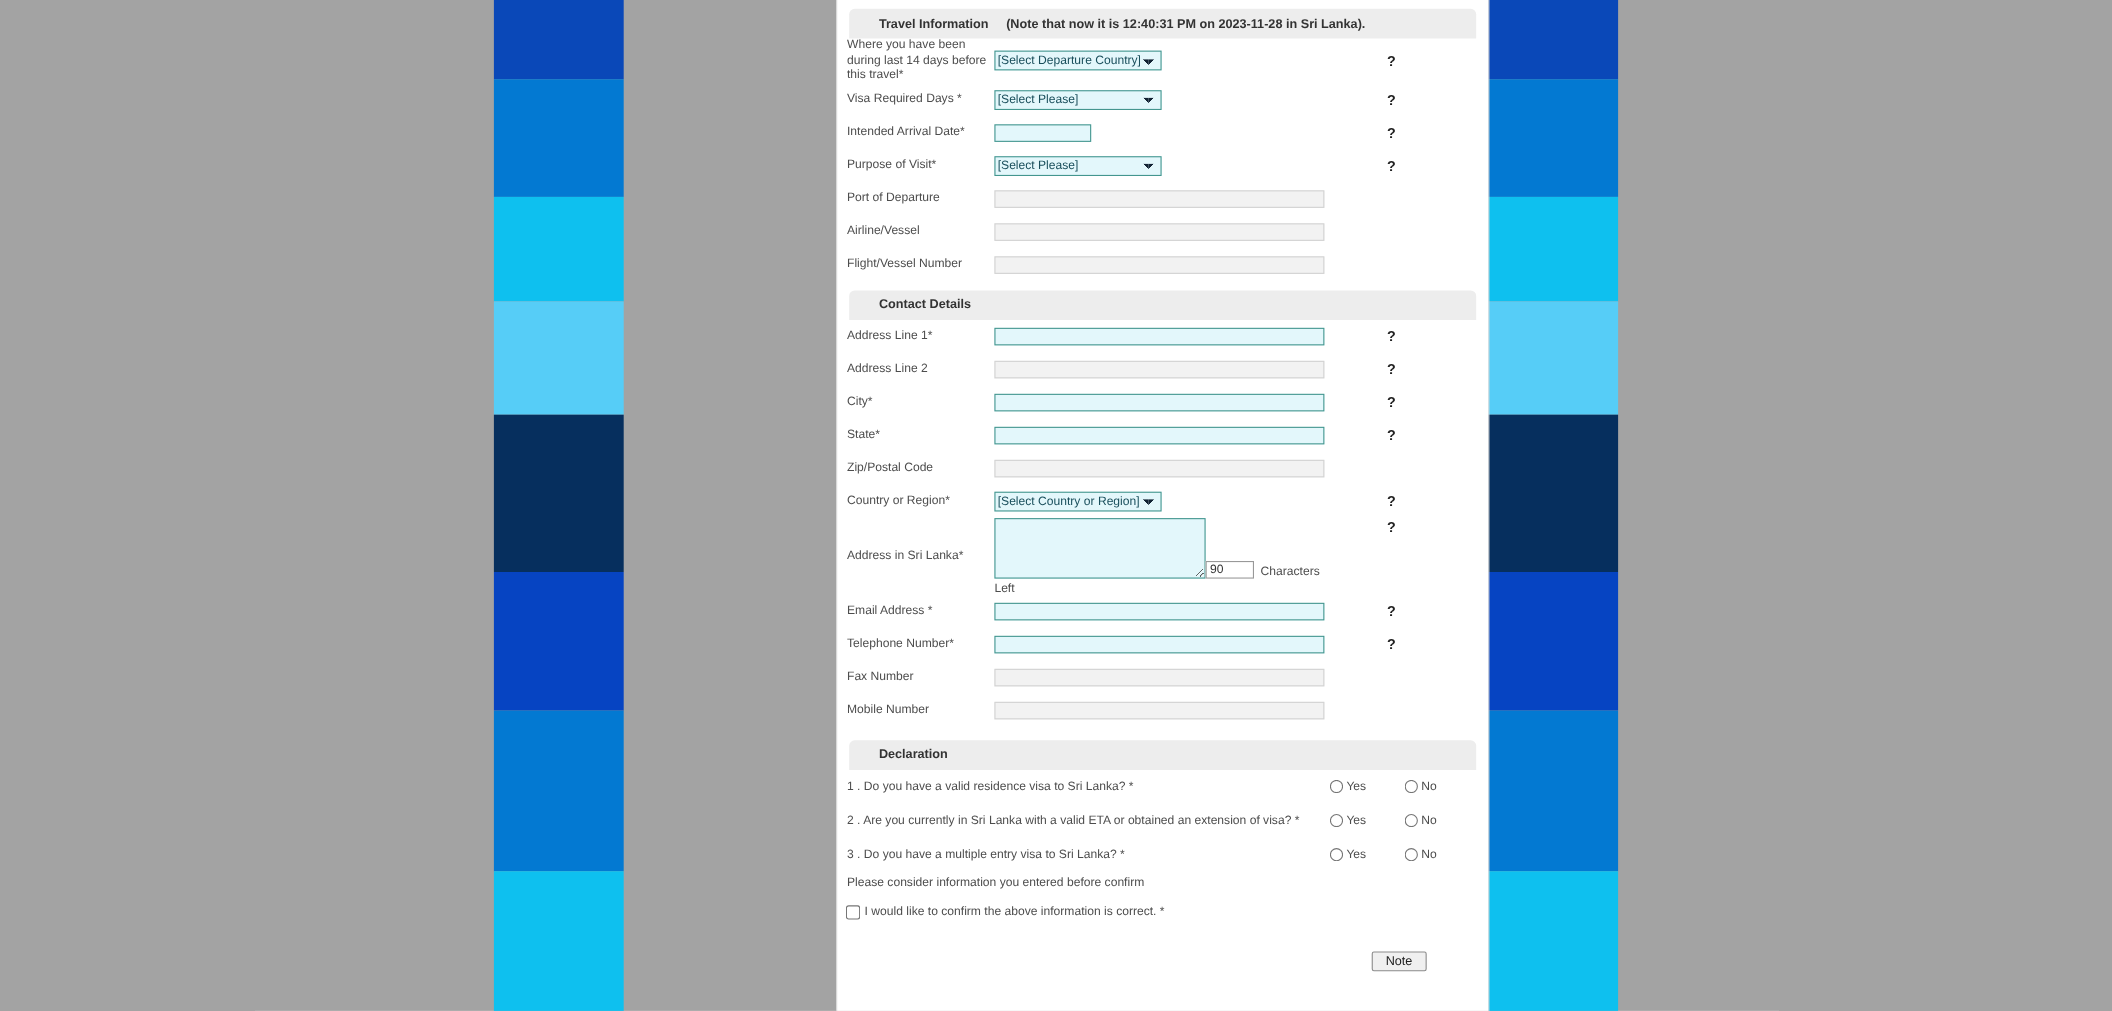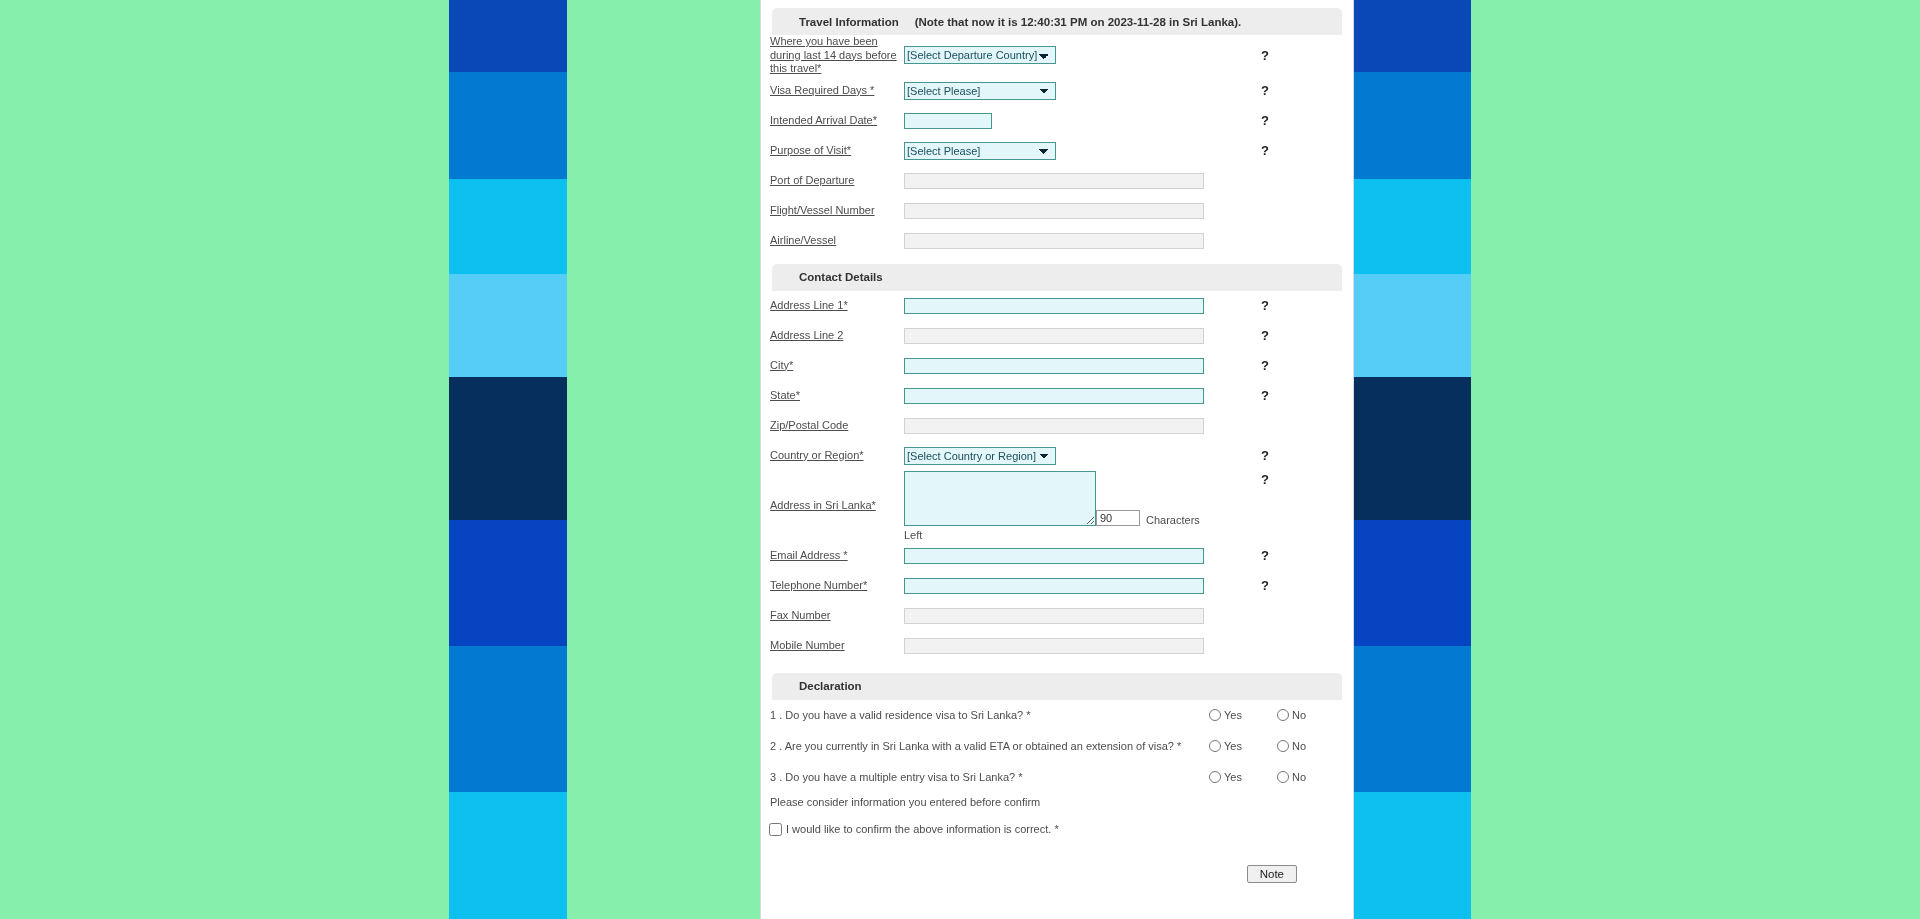--- a/index.html
+++ b/index.html
@@ -6,21 +6,21 @@
   html, body {
     margin: 0; padding: 0;
     width: 1920px; height: 919px;
     background: #ffffff;
     font-family: "Liberation Sans", sans-serif;
     overflow: hidden;
   }
   #page {
     position: relative;
     width: 1920px; height: 919px;
-    background: #86efac;
+    background: #a3a3a3;
   }
 
   
   .band-col {
     position: absolute;
     top: 0;
     width: 118px;
     height: 919px;
   }
   .band-col.left  { left: 449px; }
@@ -76,21 +76,20 @@
     min-height: 30px;
     position: relative;
   }
   .row .label {
     width: 143px;
     padding-left: 9px;
     padding-right: 4px;
     font-size: 11px;
     color: #4d4d4d;
     line-height: 1.23;
-    text-decoration: underline;
   }
   .row .field {
     flex: 0 0 auto;
     display: flex;
     align-items: center;
   }
   .row .help {
     position: absolute;
     left: 500px;
     font-size: 13px;
@@ -318,27 +317,27 @@
           </div>
           <span class="help">?</span>
         </div>
         <div class="row">
           <div class="label">Port of Departure</div>
           <div class="field">
             <input type="text" class="txt opt w-long" style="">
           </div>
         </div>
         <div class="row">
+          <div class="label">Airline/Vessel</div>
+          <div class="field">
+            <input type="text" class="txt opt w-long" style="">
+          </div>
+        </div>
+        <div class="row">
           <div class="label">Flight/Vessel Number</div>
-          <div class="field">
-            <input type="text" class="txt opt w-long" style="">
-          </div>
-        </div>
-        <div class="row">
-          <div class="label">Airline/Vessel</div>
           <div class="field">
             <input type="text" class="txt opt w-long" style="">
           </div>
         </div>
       </div>
 
     <div class="gap-sm"></div>
     <div class="section-bar">
       <span>Contact Details</span>
     </div>

